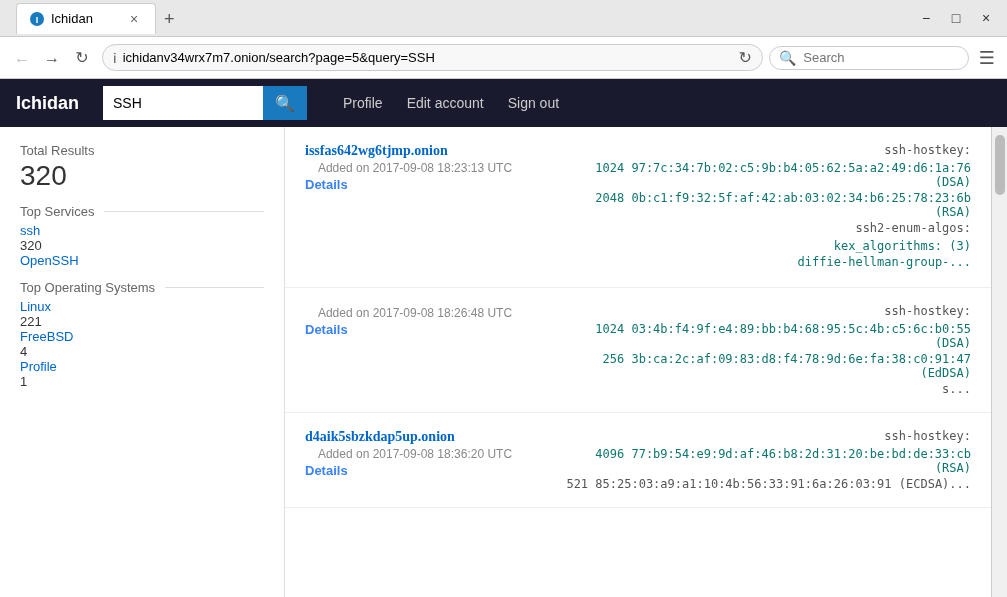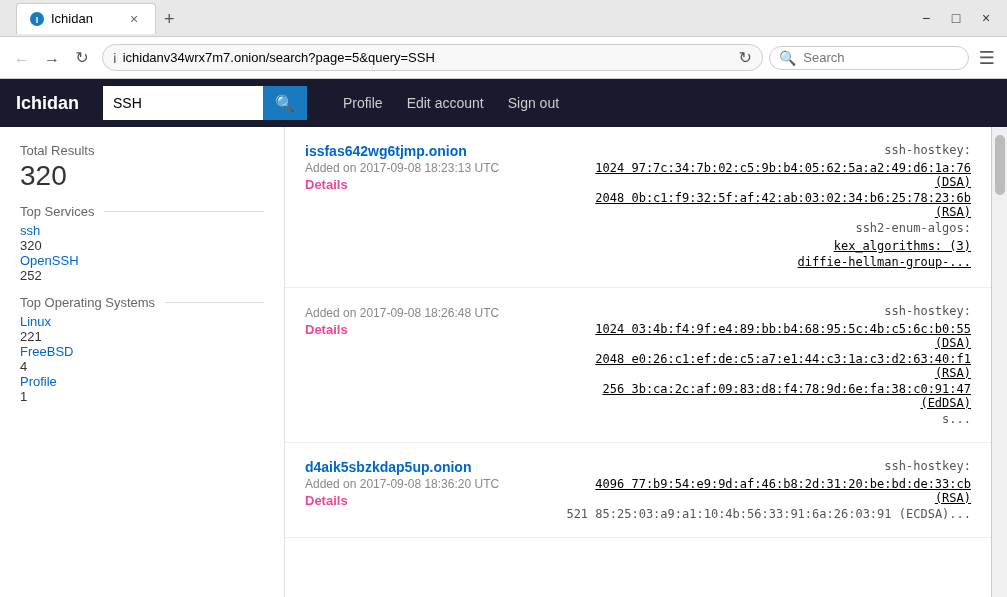--- a/index.html
+++ b/index.html
@@ -123,26 +123,26 @@
 
     
     .results-pane {
       flex: 1; overflow-y: auto; padding: 0;
     }
     .result-item {
       display: flex; border-bottom: 1px solid #eee; padding: 16px 20px;
       gap: 20px;
     }
     .result-left { width: 220px; min-width: 220px; }
-    .result-domain { color: #0066cc; font-size: 14px; font-weight: bold; cursor: pointer; }
-    .result-added { color: #888; font-size: 12px; margin: 2px 0; }
-    .result-details { color: #ec4899; font-size: 13px; cursor: pointer; font-weight: bold; }
+    .result-domain { color: #0066cc; font-size: 14px; font-weight: bold; cursor: pointer; font-family: Liberation Serif, serif; }
+    .result-added { color: #888; font-size: 12px; margin: 2px 0; text-align: center; }
+    .result-details { color: #3b82f6; font-size: 13px; cursor: pointer; font-weight: bold; }
     .result-right { flex: 1; font-size: 12px; color: #333; font-family: monospace; text-align: right; }
     .result-section-label { color: #555; margin-bottom: 4px; }
-    .result-line { margin-left: 20px; margin-bottom: 2px; color: #000000; text-decoration: underline; }
+    .result-line { margin-left: 20px; margin-bottom: 2px; color: #0f766e; }
     .result-truncated { color: #555; margin-left: 0; }
 
     
     .right-scroll {
       width: 16px; background: #f0f0f0; border-left: 1px solid #ccc;
       position: relative;
     }
     .scroll-thumb {
       width: 10px; height: 60px; background: #bbb; border-radius: 5px;
       position: absolute; top: 8px; left: 3px;
@@ -221,21 +221,20 @@
     <div class="sidebar-section-title">
       <span>Top Services</span>
     </div>
     <div>
       <div class="sidebar-item-label">ssh</div>
       <div class="sidebar-item-count">320</div>
     </div>
 
     <div>
       <div class="sidebar-item-label">OpenSSH</div>
-      <div class="sidebar-item-count">252</div>
     </div>
 
     <div class="sidebar-section-title">
       <span>Top Operating Systems</span>
     </div>
     <div>
       <div class="sidebar-item-label">Linux</div>
       <div class="sidebar-item-count">221</div>
     </div>
     <div>
@@ -267,21 +266,20 @@
     </div>
 
     <div class="result-item">
       <div class="result-left">
         <div class="result-added">Added on 2017-09-08 18:26:48 UTC</div>
         <div class="result-details">Details</div>
       </div>
       <div class="result-right">
         <div class="result-section-label">ssh-hostkey:</div>
         <div class="result-line">1024 03:4b:f4:9f:e4:89:bb:b4:68:95:5c:4b:c5:6c:b0:55 (DSA)</div>
-        <div class="result-line">2048 e0:26:c1:ef:de:c5:a7:e1:44:c3:1a:c3:d2:63:40:f1 (RSA)</div>
         <div class="result-line">256 3b:ca:2c:af:09:83:d8:f4:78:9d:6e:fa:38:c0:91:47 (EdDSA)</div>
         <div class="result-truncated">s...</div>
       </div>
     </div>
 
     <div class="result-item">
       <div class="result-left">
         <div class="result-domain">d4aik5sbzkdap5up.onion</div>
         <div class="result-added">Added on 2017-09-08 18:36:20 UTC</div>
         <div class="result-details">Details</div>

